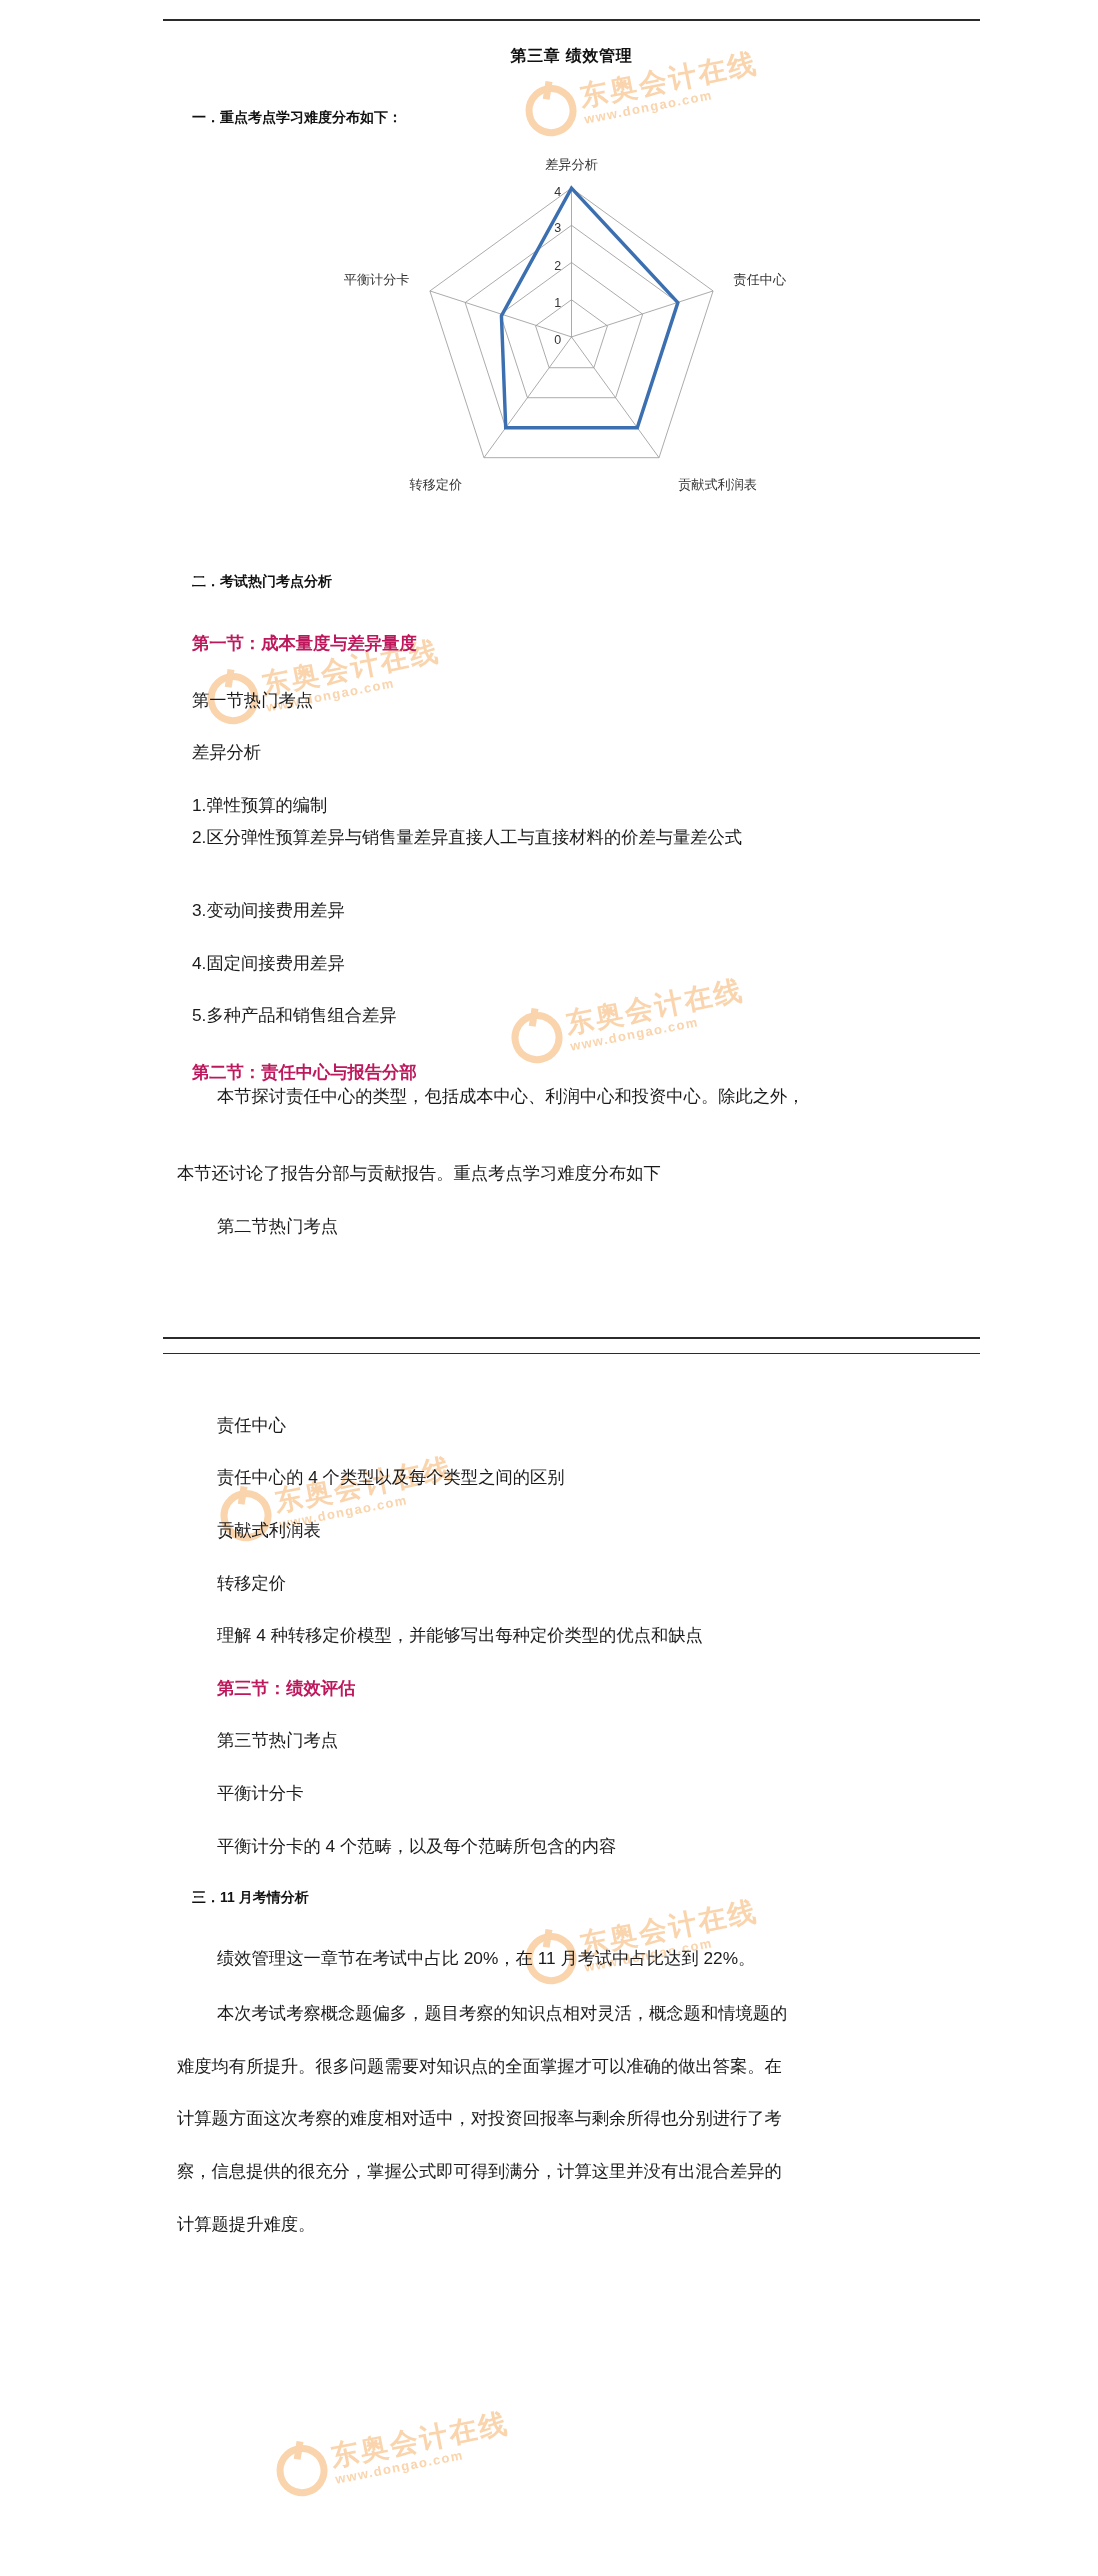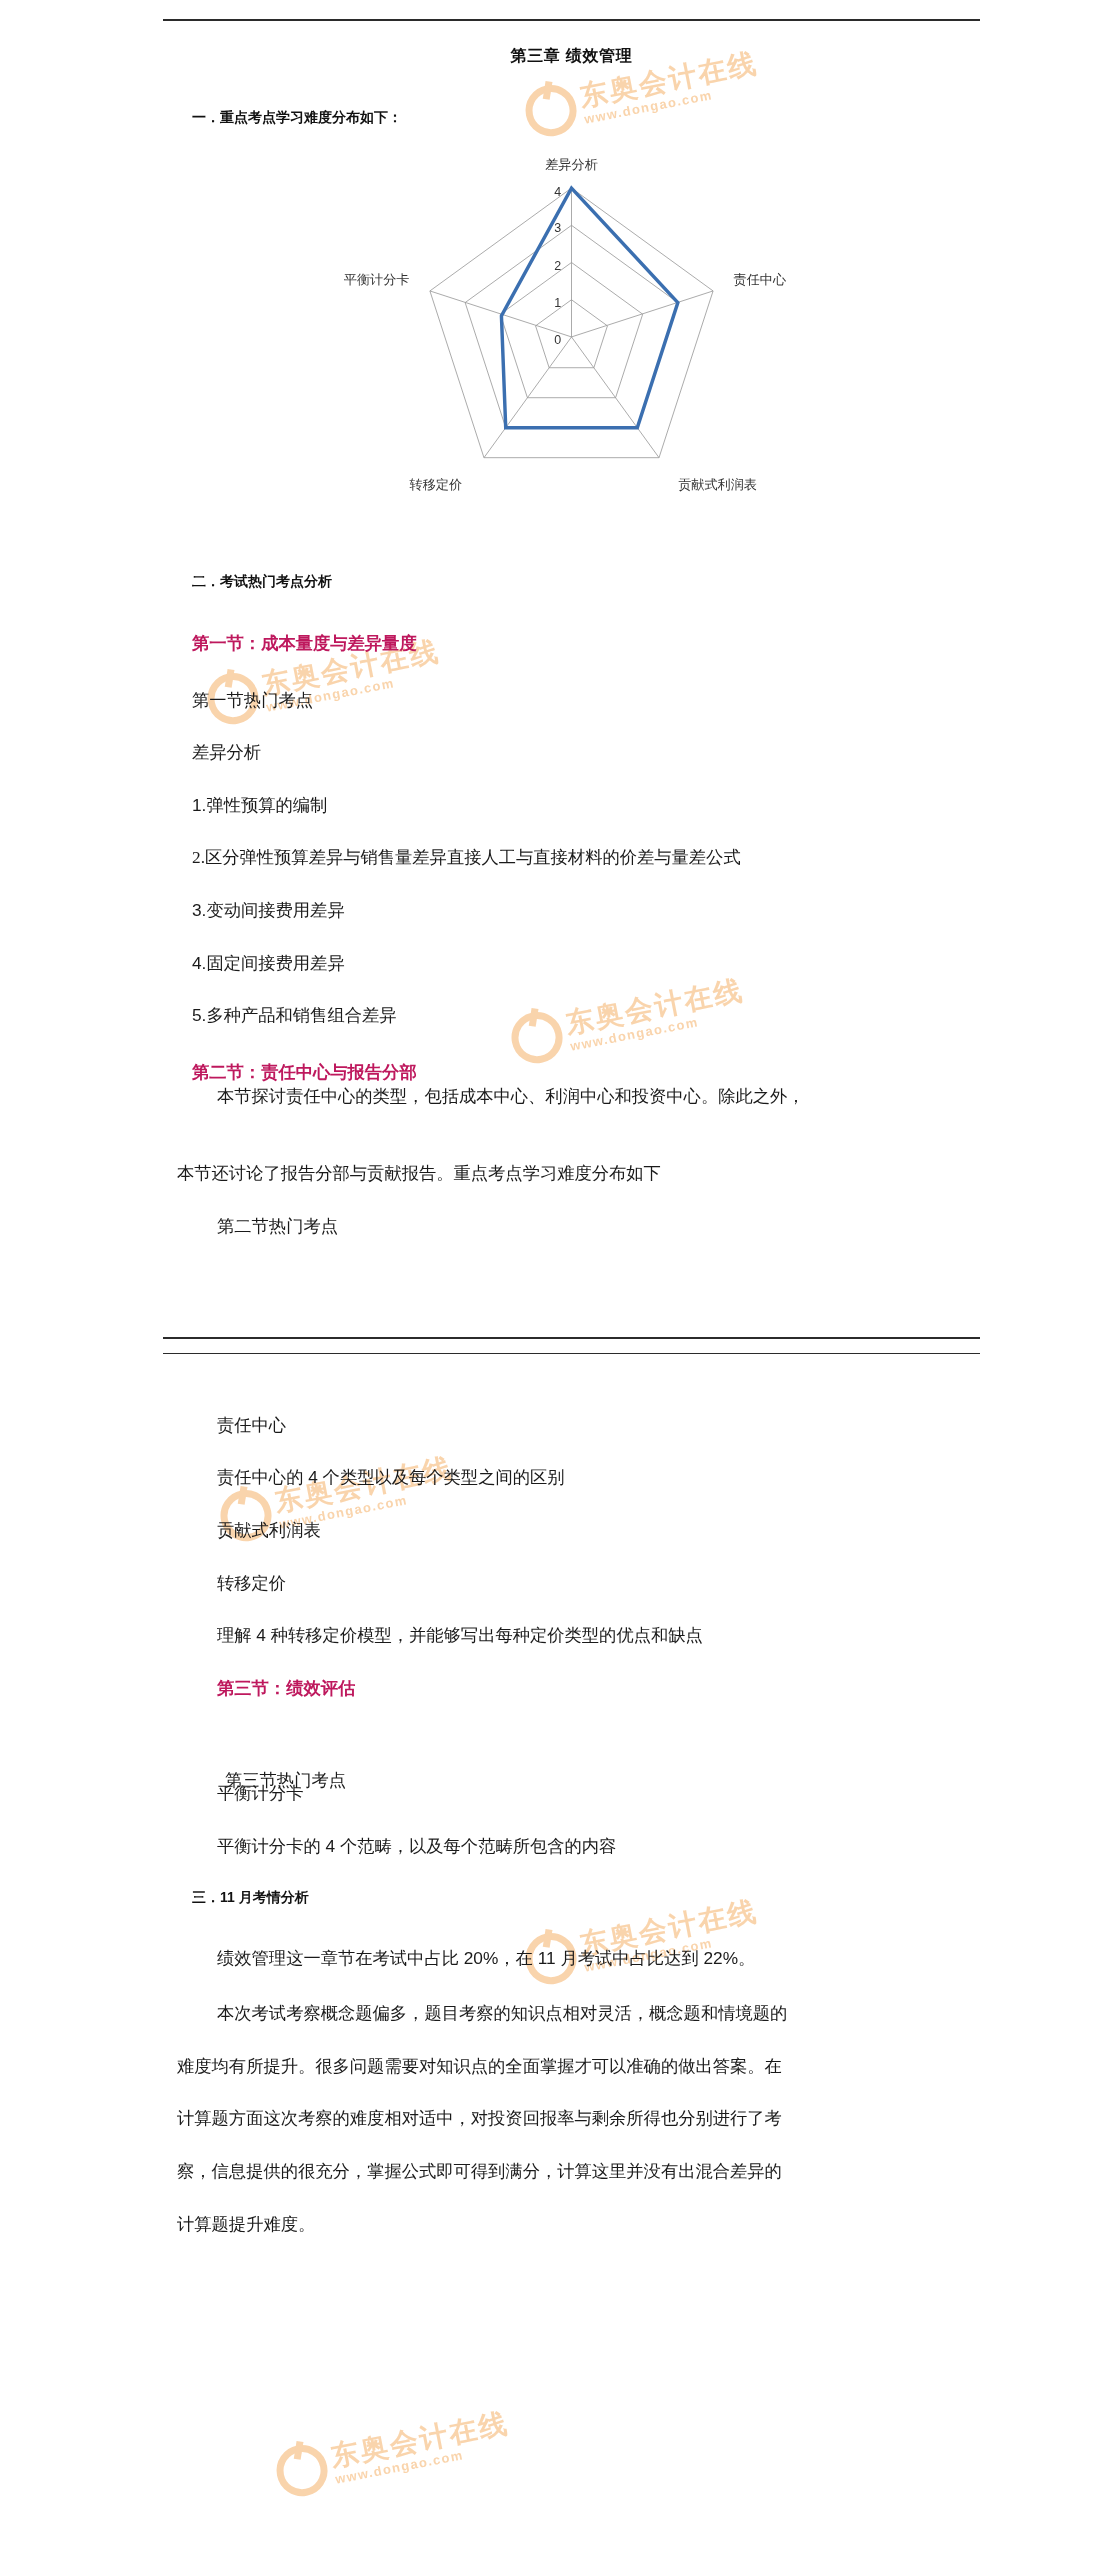--- a/index.html
+++ b/index.html
@@ -210,21 +210,21 @@
     </div>
     <div style="position:absolute; left:29px; top:687px; width:761px;">
       <p class="para sec-line">第一节热门考点</p>
     </div>
     <div style="position:absolute; left:29px; top:739px; width:761px;">
       <p class="para sec-line">差异分析</p>
     </div>
     <div style="position:absolute; left:29px; top:792px; width:775px;">
       <p class="para sec-line">1.弹性预算的编制</p>
     </div>
-    <div style="position:absolute; left:29px; top:844px; width:775px;font-family:Liberation Serif, serif;">
+    <div style="position:absolute; left:29px; top:824px; width:775px;">
       <p class="para sec-line">2.区分弹性预算差异与销售量差异直接人工与直接材料的价差与量差公式</p>
     </div>
     <div style="position:absolute; left:29px; top:897px; width:775px;">
       <p class="para sec-line">3.变动间接费用差异</p>
     </div>
     <div style="position:absolute; left:29px; top:950px; width:775px;">
       <p class="para sec-line">4.固定间接费用差异</p>
     </div>
     <div style="position:absolute; left:29px; top:1002px; width:775px;">
       <p class="para sec-line">5.多种产品和销售组合差异</p>
@@ -258,21 +258,21 @@
     <div style="position:absolute; left:54px; top:1570px; width:761px;">
       <p class="para">转移定价</p>
     </div>
     <div style="position:absolute; left:54px; top:1622px; width:761px;">
       <p class="para">理解 4 种转移定价模型，并能够写出每种定价类型的优点和缺点</p>
     </div>
 
     <div style="position:absolute; left:54px; top:1675px; width:761px;">
       <p class="para red">第三节：绩效评估</p>
     </div>
-    <div style="position:absolute; left:62px; top:1727px; width:761px;margin-top:40px;">
+    <div style="position:absolute; left:54px; top:1727px; width:761px;">
       <p class="para">第三节热门考点</p>
     </div>
     <div style="position:absolute; left:54px; top:1780px; width:761px;">
       <p class="para">平衡计分卡</p>
     </div>
     <div style="position:absolute; left:54px; top:1833px; width:761px;">
       <p class="para">平衡计分卡的 4 个范畴，以及每个范畴所包含的内容</p>
     </div>
 
     <div style="position:absolute; left:29px; top:1889px;">

